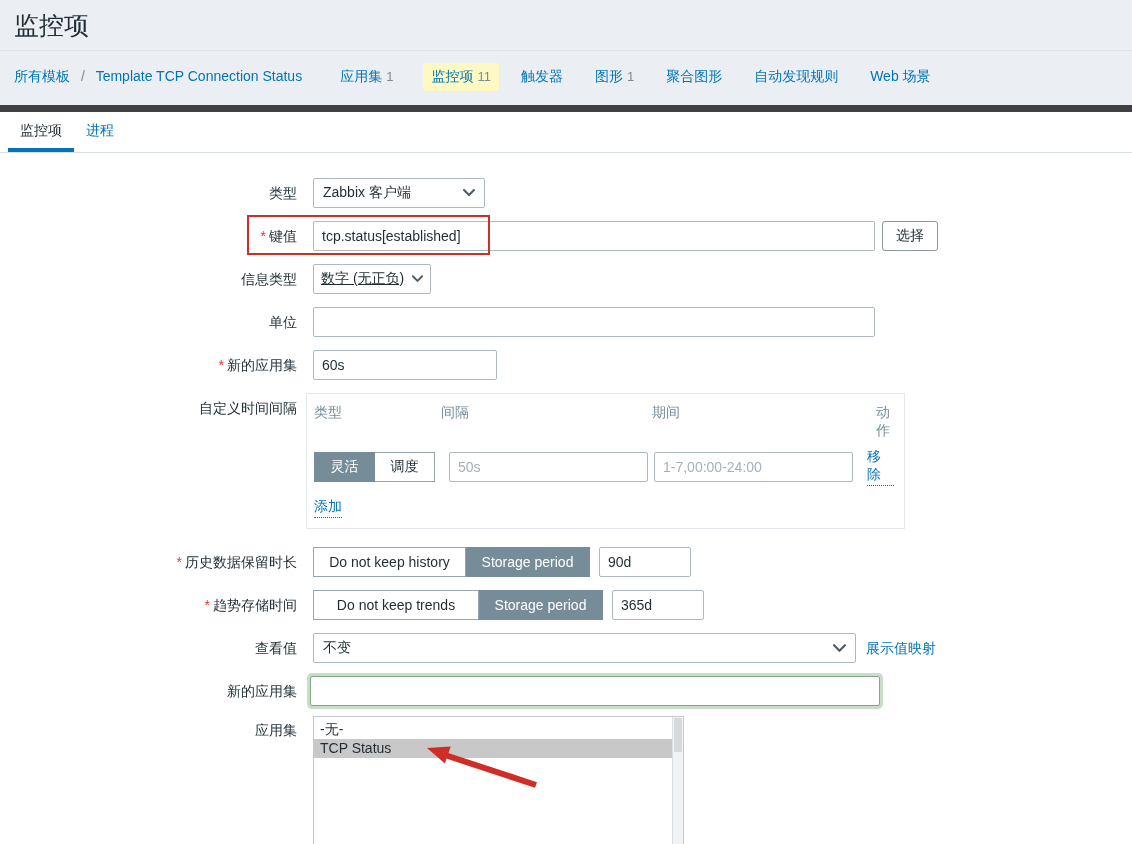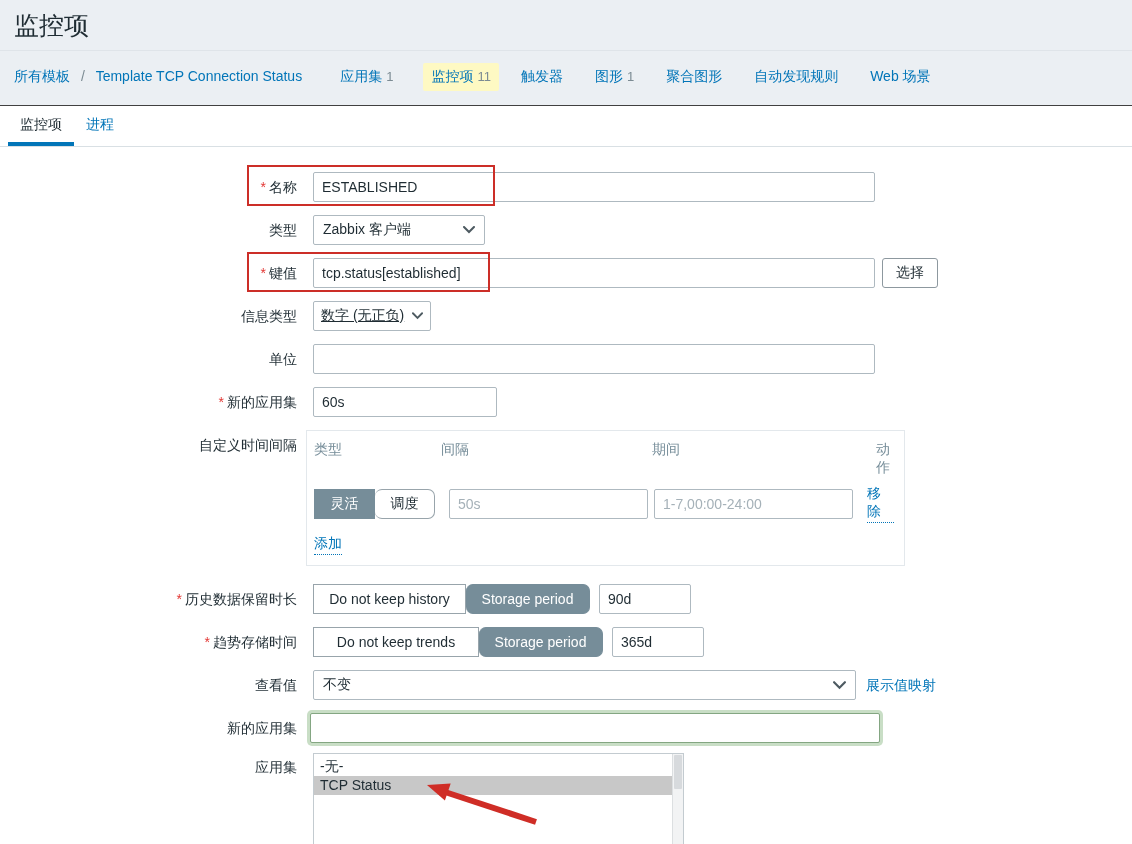--- a/index.html
+++ b/index.html
@@ -12,21 +12,21 @@
   }
   a { text-decoration: none; cursor: pointer; }
 
   
   .page-header { background: #ebeff3; }
   .title-band { padding: 9px 16px 8px 14px; border-bottom: 1px solid #dfe4e9; }
   .page-title { font-size: 25px; font-weight: 500; color: #1f2c33; }
   .nav-band {
     display: flex; align-items: center;
     padding: 12px 16px 14px 14px;
-    border-bottom: 1px solid #404040;
+    border-bottom: 7px solid #404040;
   }
   .crumb-link { color: #0275b8; }
   .crumb-sep { color: #7c8b93; margin: 0 7px; }
   .hnav { display: flex; align-items: center; margin-left: 36px; }
   .hnav-item { margin-right: 28px; padding: 5px 2px; white-space: nowrap; }
   .hnav-item .lbl { color: #0275b8; }
   .hnav-item .count { color: #7c8b93; font-size: 13px; margin-left: 4px; }
   .hnav-item .count:empty { display: none; }
   .hnav-item.active { background: #fef9c3; border-radius: 2px; padding: 5px 8px; margin-right: 20px; }
 
@@ -68,21 +68,21 @@
     font-family: "Liberation Sans", sans-serif; cursor: pointer;
   }
 
   
   .seg-group { display: inline-flex; }
   .seg {
     height: 30px; display: inline-flex; align-items: center; justify-content: center;
     border: 1px solid #98a4ab; background: #fff; color: #1f2c33;
     font-size: 14px; cursor: pointer; padding: 0 12px;
   }
-  .seg + .seg { border-left: none; border-radius: 7px; }
+  .seg + .seg { border-left: none; }
   .seg.on { background: #768d99; border-color: #768d99; color: #fff; }
 
   
   .panel {
     margin-left: -7px; width: 599px;
     border: 1px solid #e3e8ec; background: #fff;
     padding: 10px 10px 10px 7px;
   }
   .panel-head { display: flex; color: #768d99; font-size: 14px; margin-bottom: 8px; }
   .ph-c1 { width: 127px; }
@@ -161,27 +161,20 @@
   </div>
 </div>
 
 <div class="tab-bar">
   <a class="tab active">监控项</a>
   <a class="tab inactive">进程</a>
 </div>
 
 <div class="form-area">
 
-  <div class="form-row">
-    <div class="f-label">
-      <span class="req">*</span><span>名称</span>
-    </div>
-    <input class="inp w-full" type="text" value="ESTABLISHED" style="">
-    <div class="red-box" style="left:247px; top:-7px; width:248px; height:41px;"></div>
-  </div>
 
   <div class="form-row">
     <div class="f-label">类型</div>
     <div class="sel" style="width:172px;">
       <span>Zabbix 客户端</span>
       <span class="chev">
         <svg width="12" height="8" viewBox="0 0 12 8">
             <path d="M1 1 L6 6 L11 1" stroke="#4d5a61" stroke-width="2" fill="none" stroke-linecap="round"></path>
           </svg>
       </span>

